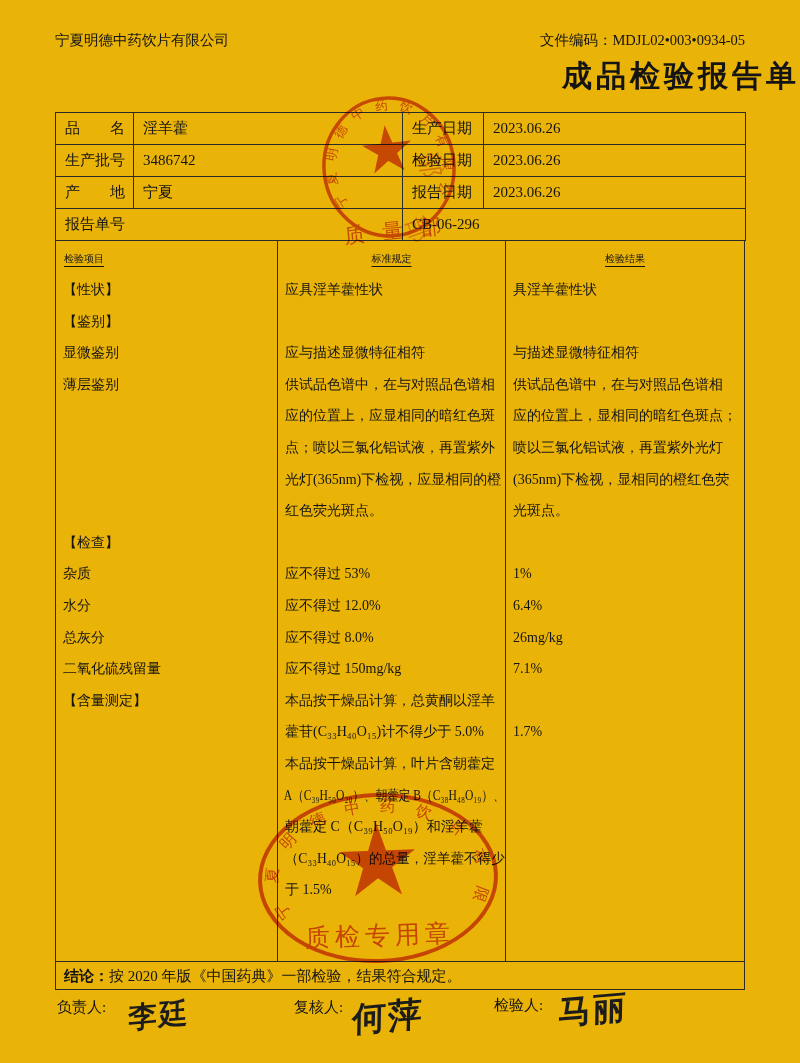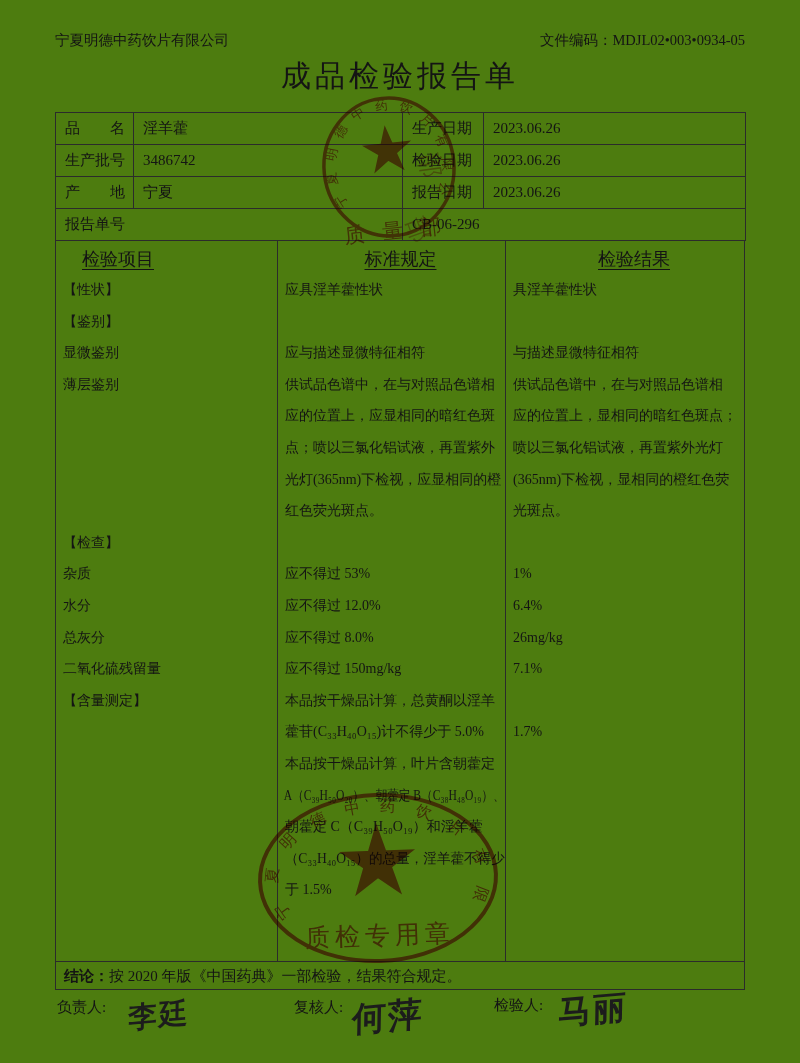--- a/index.html
+++ b/index.html
@@ -1,35 +1,35 @@
 <!DOCTYPE html>
 <html lang="zh"><head>
 <meta charset="utf-8">
 <style>
   html,body{margin:0;padding:0;background:#ffffff;}
-  .page{position:relative;width:800px;height:1063px;background:#4d7c0f;overflow:hidden;
+  .page{position:relative;width:800px;height:1063px;background:#eab308;overflow:hidden;
         font-family:"Liberation Serif","DejaVu Serif",serif;color:#141414;}
   
   .hdr{position:absolute;top:31px;left:55px;width:690px;display:flex;
        justify-content:space-between;font-size:14.5px;}
-  .title{position:absolute;top:56px;left:0;width:800px;text-align:center;
+  .title{position:absolute;top:56px;left:0;width:800px;text-align:right;
          font-family:"Liberation Sans","DejaVu Sans",sans-serif;
-         font-weight:400;font-size:30px;letter-spacing:4px;}
+         font-weight:700;font-size:30px;letter-spacing:4px;}
   
   table.info{position:absolute;top:112px;left:55px;width:690px;border-collapse:collapse;
              table-layout:fixed;font-size:15px;}
   table.info td{border:1px solid #2b2b2b;height:31px;padding:0 9px;white-space:nowrap;overflow:hidden;}
   
   .main{position:absolute;top:240px;left:55px;width:690px;height:722px;
         border:1px solid #2b2b2b;display:flex;box-sizing:border-box;}
   .col{box-sizing:border-box;padding-top:7px;}
   .col-item{width:227px;border-right:1px solid #2b2b2b;}
   .col-std{width:228px;border-right:1px solid #2b2b2b;}
   .col-res{flex:1;}
-  .col-header{height:26px;line-height:22px;font-size:18px;margin-left:18px;}
+  .col-header{height:26px;line-height:22px;font-size:10px;}
   .col-header.left{text-align:left;padding-left:8px;}
   .col-header.center{text-align:center;}
   .uh{text-decoration:underline;text-underline-offset:4px;}
   .tline{height:31.6px;line-height:31.6px;padding:0 7px;font-size:14px;white-space:nowrap;}
   
   .conclusion{position:absolute;top:961px;left:55px;width:690px;height:29px;line-height:29px;
               border:1px solid #2b2b2b;box-sizing:border-box;padding-left:8px;font-size:15px;
               white-space:nowrap;}
   .conclusion .lbl{font-weight:bold;}
   

